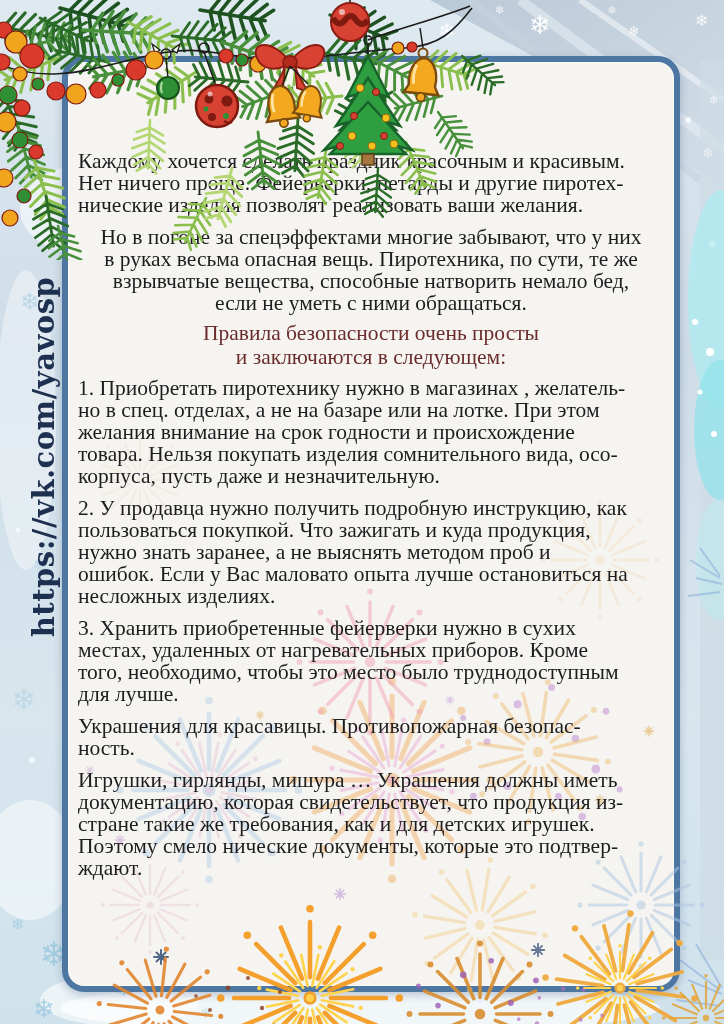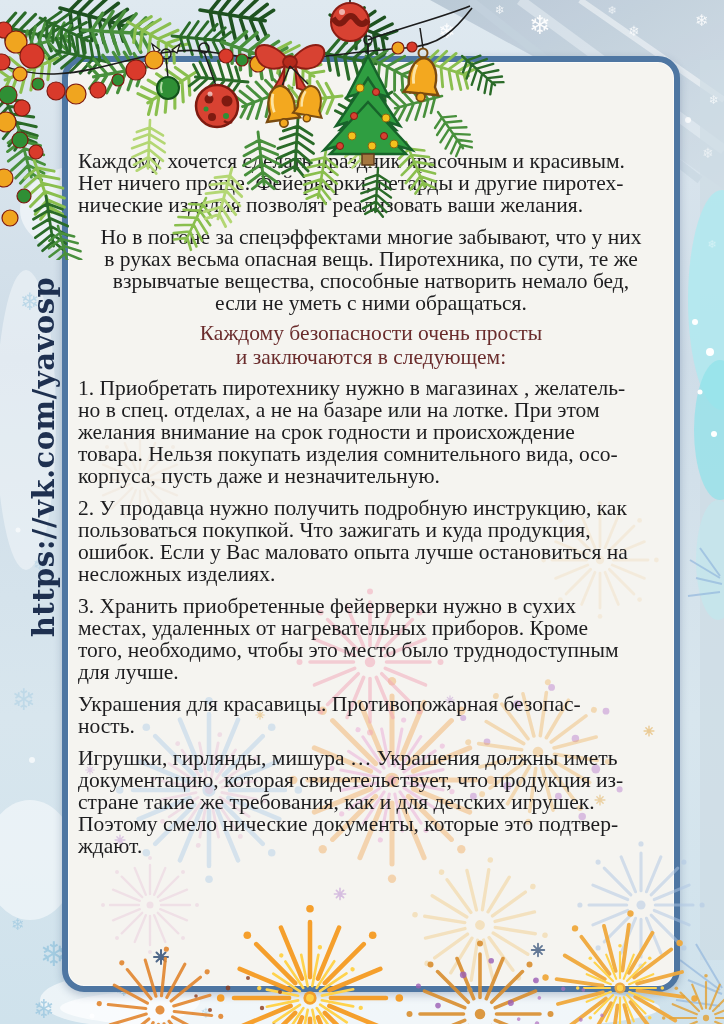--- a/index.html
+++ b/index.html
@@ -202,33 +202,34 @@
       <div class="line">Нет ничего проще. Фейерверки, петарды и другие пиротех-</div>
       <div class="line">нические изделия позволят реализовать ваши желания.</div>
     </div>
     <div class="para center tight">
       <div class="line">Но в погоне за спецэффектами многие забывают, что у них</div>
       <div class="line">в руках весьма опасная вещь. Пиротехника, по сути, те же</div>
       <div class="line">взрывчатые вещества, способные натворить немало бед,</div>
       <div class="line">если не уметь с ними обращаться.</div>
     </div>
     <div class="heading">
-      <div class="line">Каждому безопасности очень просты</div>
+      <div class="line">Правила безопасности очень просты</div>
       <div class="line">и заключаются в следующем:</div>
     </div>
     <div class="para">
       <div class="line">1. Приобретать пиротехнику нужно в магазинах , желатель-</div>
       <div class="line">но в спец. отделах, а не на базаре или на лотке. При этом</div>
       <div class="line">желания внимание на срок годности и происхождение</div>
       <div class="line">товара. Нельзя покупать изделия сомнительного вида, осо-</div>
       <div class="line">корпуса, пусть даже и незначительную.</div>
     </div>
     <div class="para">
       <div class="line">2. У продавца нужно получить подробную инструкцию, как</div>
       <div class="line">пользоваться покупкой. Что зажигать и куда продукция,</div>
+      <div class="line">нужно знать заранее, а не выяснять методом проб и</div>
       <div class="line">ошибок. Если у Вас маловато опыта лучше остановиться на</div>
       <div class="line">несложных изделиях.</div>
     </div>
     <div class="para">
       <div class="line">3. Хранить приобретенные фейерверки нужно в сухих</div>
       <div class="line">местах, удаленных от нагревательных приборов. Кроме</div>
       <div class="line">того, необходимо, чтобы это место было труднодоступным</div>
       <div class="line">для лучше.</div>
     </div>
     <div class="para">

